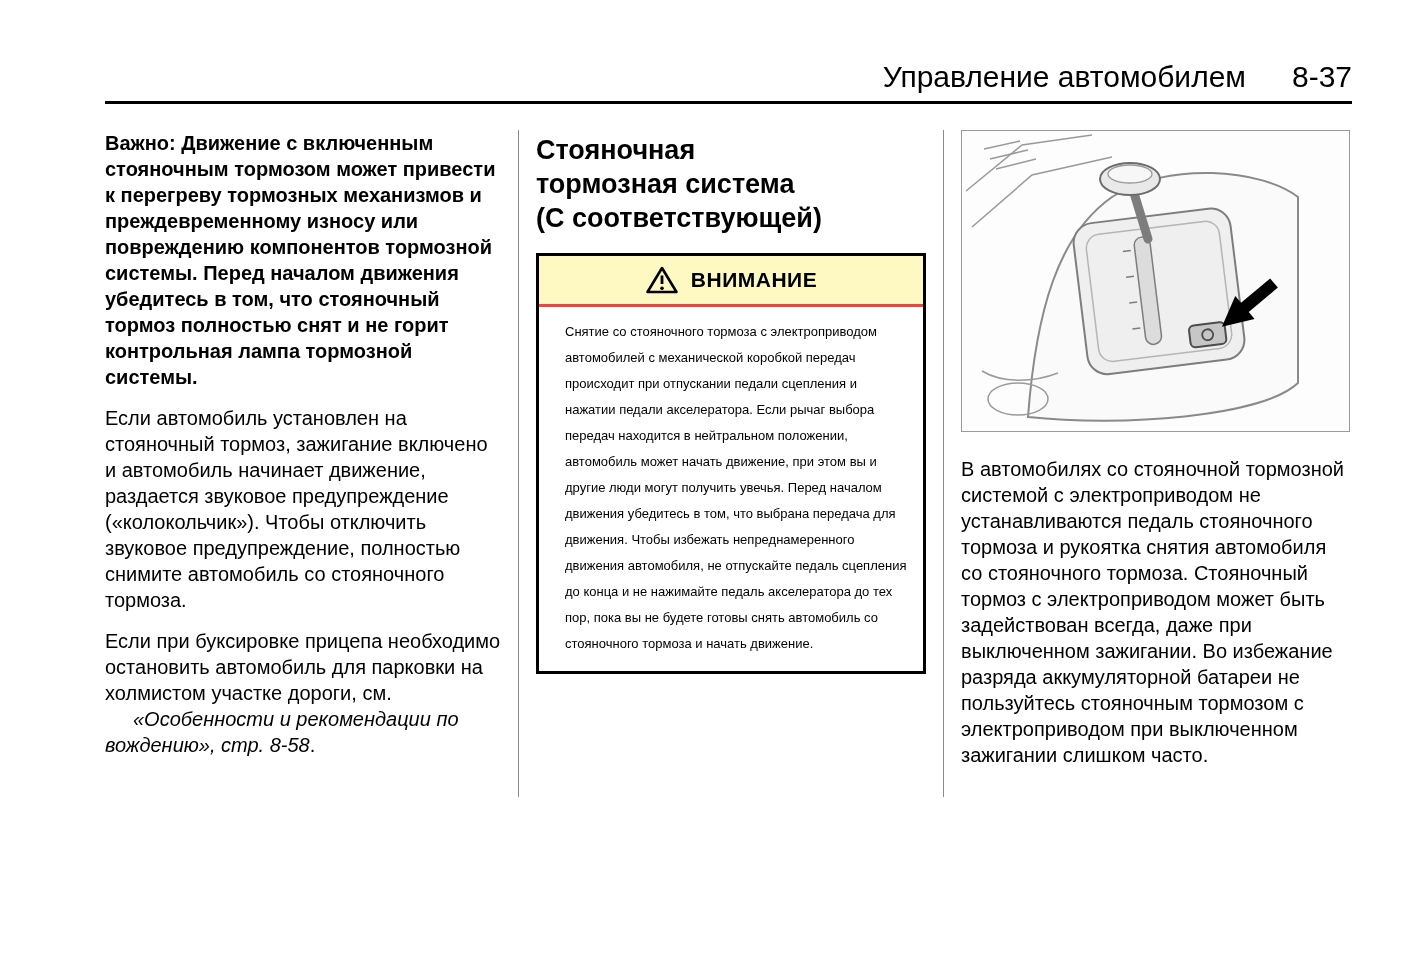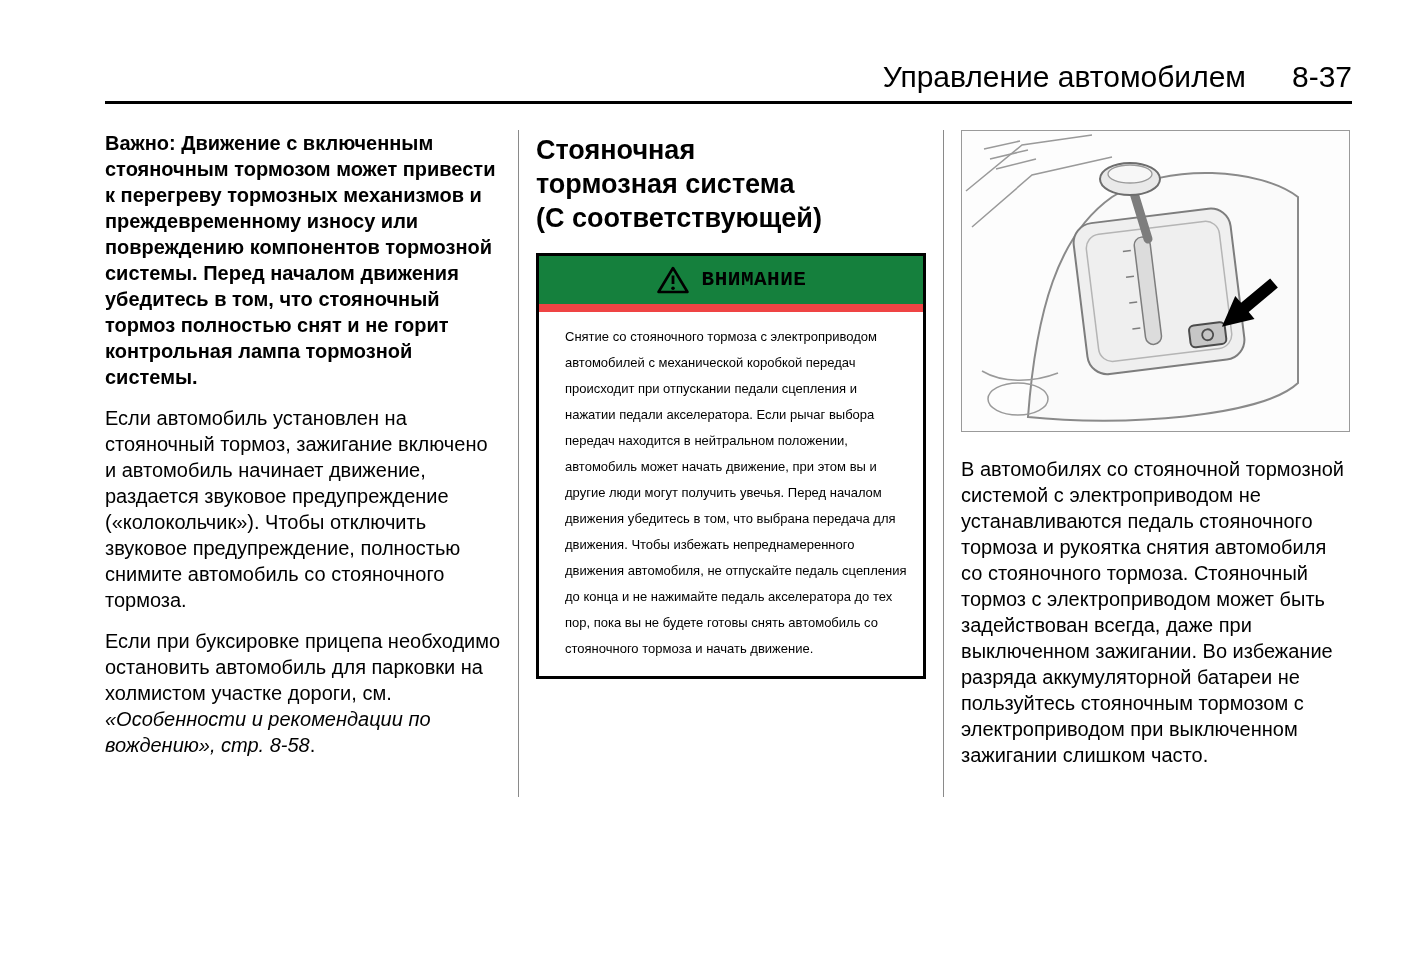--- a/index.html
+++ b/index.html
@@ -54,44 +54,43 @@
   .col-3 { width: 391px; }
   .v-divider {
     width: 1px;
     min-height: 772px;
     background: #8a8a8a;
     margin: 0 17px;
   }
   p { margin: 0 0 15px 0; }
   .bold-para { font-weight: bold; }
   .lead-label { font-weight: bold; }
-  .italic-ref { font-style: italic; }
+  .italic-ref { font-style: italic; margin-left: 28px; }
   
   .section-heading {
     font-size: 27px;
     line-height: 34px;
     font-weight: bold;
     margin: 3px 0 18px 0;
   }
   .warning-box {
     border: 3px solid #000000;
     background: #ffffff;
   }
   .warning-header {
-    background: #15803d;
-    border-bottom: 8px solid #ef4444;
+    background: #fef9c3;
+    border-bottom: 3px solid #ef4444;
     display: flex;
     align-items: center;
     justify-content: center;
     gap: 12px;
     padding: 9px 0;
     font-size: 21px;
     font-weight: bold;
     letter-spacing: 0.5px;
-    font-family: Liberation Mono, monospace;
   }
   .warning-header svg { display: block; }
   .warning-body {
     padding: 12px 14px 14px 26px;
     font-size: 13px;
     line-height: 26px;
   }
   
   .figure-frame {
     width: 389px;

